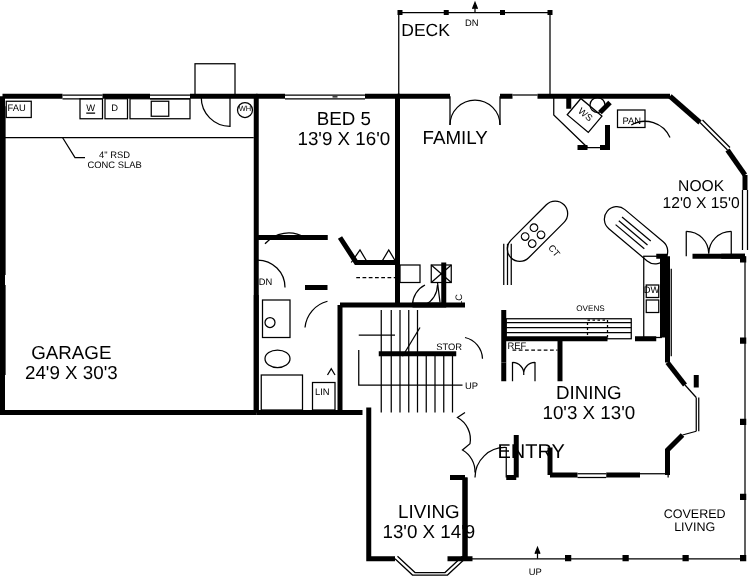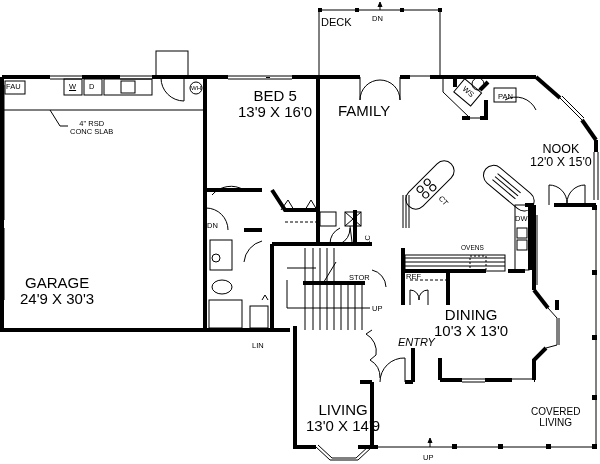--- a/index.html
+++ b/index.html
@@ -273,37 +273,37 @@
   <div>10'3 X 13'0</div>
 </div>
 <div class="lbl big" style="left:306px;top:402px;">
   <div>LIVING</div>
   <div>13'0 X 14'9</div>
 </div>
 <div class="lbl" style="left:531px;top:407px;font-size:10px;">
   <div>COVERED</div>
   <div>LIVING</div>
 </div>
-<div class="lbl sm" style="left:398px;top:337px;font-size:11px;font-style:italic;">ENTRY</div>
-<div class="lbl sm" style="left:321px;top:17px;font-size:11px;">DECK</div>
+<div class="lbl sm" style="left:398px;top:354px;font-size:16px;">ENTRY</div>
+<div class="lbl sm" style="left:321px;top:17px;font-size:14px;">DECK</div>
 
 <div class="lbl xs" style="left:6px;top:83px;">FAU</div>
 <div class="lbl xs" style="left:69px;top:83px;text-decoration:underline;">W</div>
 <div class="lbl xs" style="left:89px;top:83px;">D</div>
 <div class="lbl" style="left:191px;top:85px;font-size:6px;">WH</div>
 <div class="lbl xs" style="left:70px;top:120px;">
   <div>4" RSD</div>
   <div>CONC SLAB</div>
 </div>
 <div class="lbl xs" style="left:462px;top:88px;transform:rotate(40deg);">WS</div>
 <div class="lbl xs" style="left:498px;top:93px;">PAN</div>
 <div class="lbl xs" style="left:406px;top:244px;margin-top:29px;">REF</div>
 <div class="lbl" style="left:461px;top:245px;font-size:6.5px;">OVENS</div>
-<div class="lbl xs" style="left:515px;top:215px;">DW</div>
+<div class="lbl xs" style="left:515px;top:228px;">DW</div>
 <div class="lbl xs" style="left:438px;top:197px;transform:rotate(50deg);">CT</div>
 <div class="lbl xs" style="left:363px;top:236px;transform:rotate(-90deg);">LC</div>
 <div class="lbl xs" style="left:349px;top:274px;">STOR</div>
-<div class="lbl xs" style="left:252px;top:310px;margin-top:32px;">LIN</div>
+<div class="lbl xs" style="left:252px;top:310px;">LIN</div>
 
 <div class="lbl xs" style="left:372px;top:15px;">DN</div>
 <div class="lbl xs" style="left:207px;top:222px;">DN</div>
 <div class="lbl xs" style="left:372px;top:305px;">UP</div>
 <div class="lbl xs" style="left:423px;top:454px;">UP</div>
 
 </body></html>

